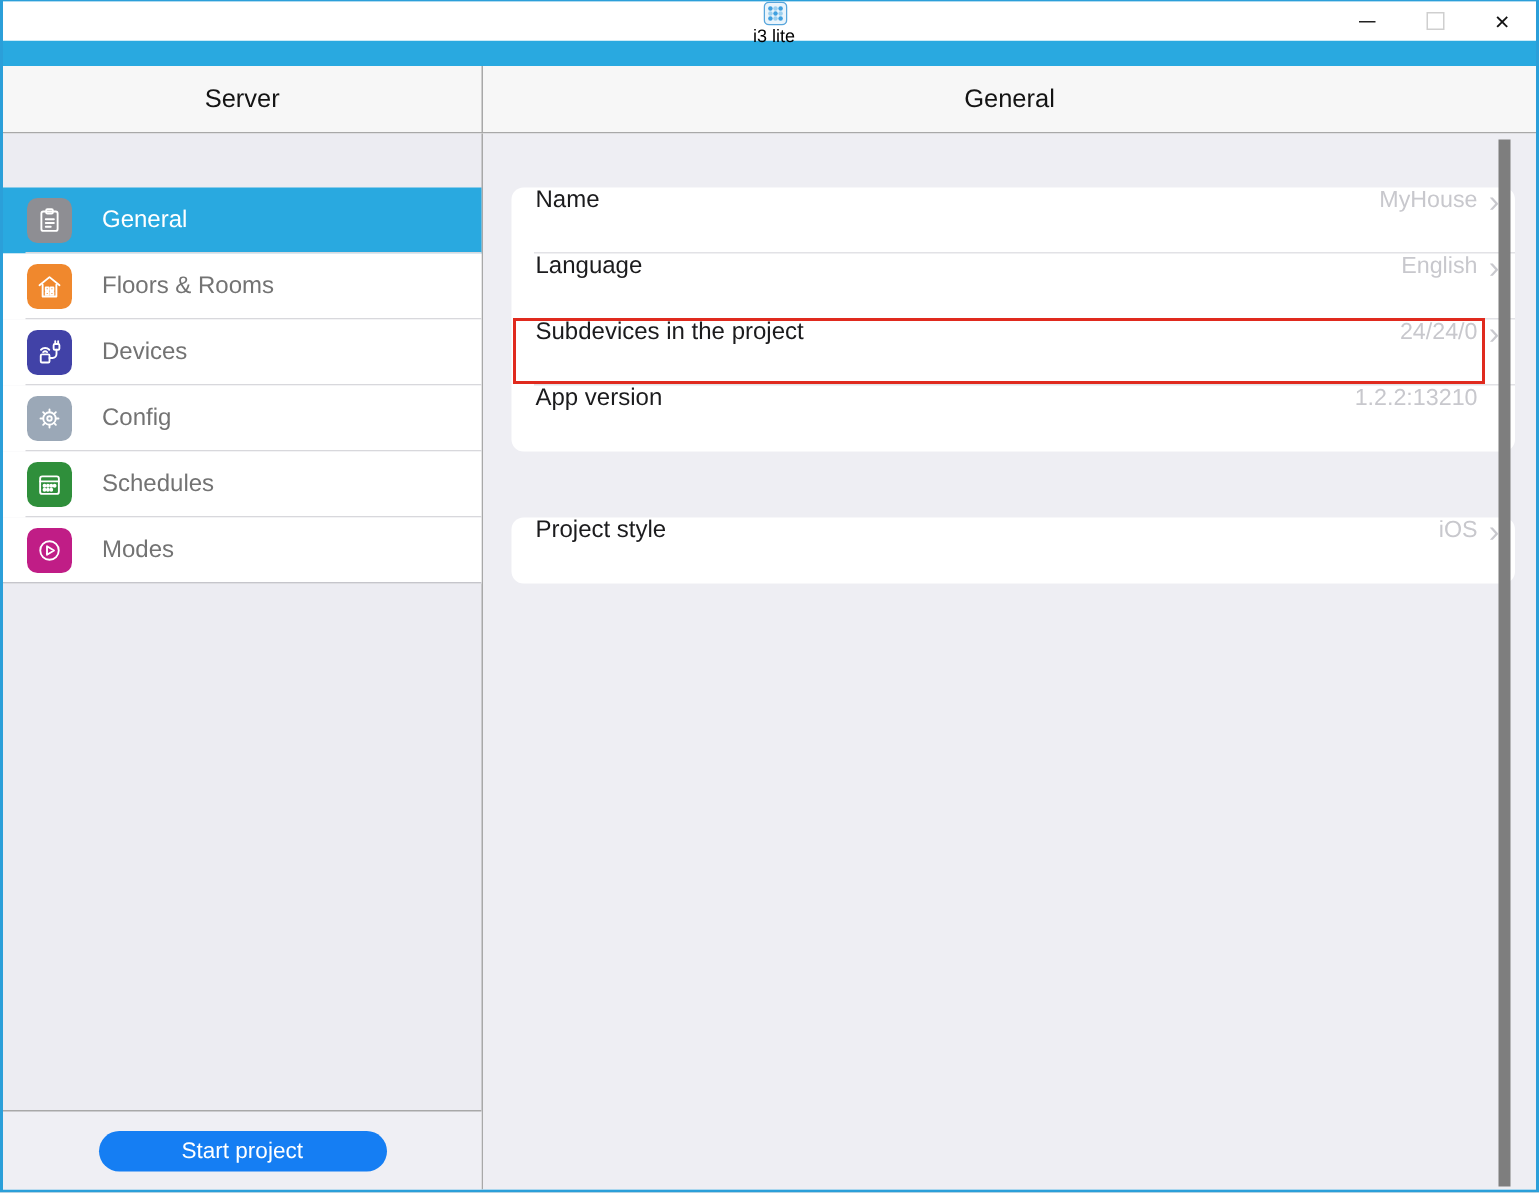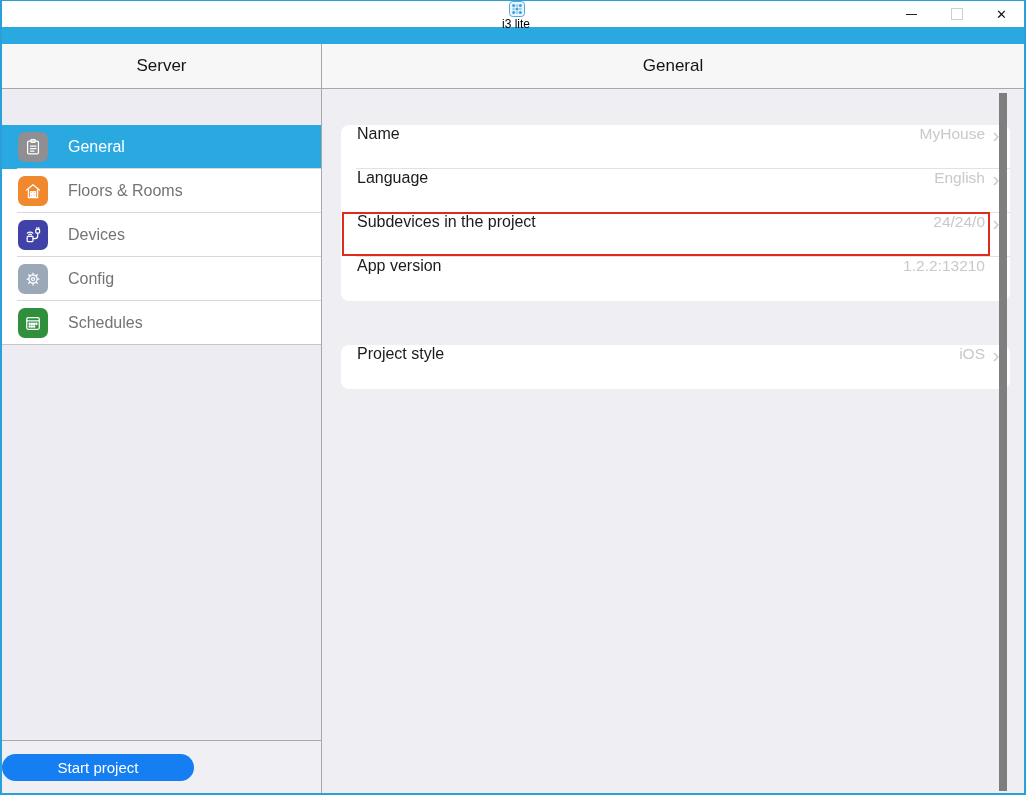--- a/index.html
+++ b/index.html
@@ -30,21 +30,21 @@
   .sidebar-spacer{height:36px;}
   .menu{display:flex;flex-direction:column;}
   .menu-item{height:44px;background:#fff;display:flex;align-items:center;padding-left:16px;position:relative;cursor:pointer;}
   .menu-item::after{content:"";position:absolute;left:15px;right:0;bottom:0;height:1px;background:#D8D8DC;}
   .menu-item:last-child::after{left:0;background:#C5C5CB;}
   .menu-item.selected{background:#29A9E0;}
   .menu-item.selected .menu-label{color:#fff;}
   .tile{width:30px;height:30px;border-radius:7px;display:flex;align-items:center;justify-content:center;flex:0 0 auto;}
   .tile svg{display:block;}
   .menu-label{margin-left:20px;font-size:16px;color:#737373;}
-  .sidebar-footer{margin-top:auto;height:52px;border-top:1px solid #A8A8A8;background:#EFEFF4;display:flex;align-items:center;justify-content:flex-start;}
+  .sidebar-footer{margin-top:auto;height:52px;border-top:1px solid #A8A8A8;background:#EFEFF4;display:flex;align-items:center;justify-content:center;}
   .start-btn{width:192px;height:27px;border:none;border-radius:13.5px;background:#157EF3;color:#fff;font-size:15px;font-family:inherit;cursor:pointer;}
   
   .content{flex:1;position:relative;background:#EEEEF3;}
   .card{position:absolute;left:19px;width:669px;background:#fff;border-radius:8px;}
   .card.group1{top:36px;}
   .card.group2{top:256px;}
   .row{height:44px;display:flex;padding:0 6px 0 16px;position:relative;}
   .row:not(:last-child)::after{content:"";position:absolute;left:15px;right:0;bottom:0;height:1px;background:#E2E2E6;}
   .row-label{font-size:16px;color:#1B1B1D;}
   .row-value{margin-left:auto;font-size:15.5px;color:#C8C8CD;}
@@ -161,20 +161,29 @@
               <circle cx="8" cy="16.2" r="0.8" fill="#fff"></circle>
                 <circle cx="10.7" cy="16.2" r="0.8" fill="#fff"></circle>
                 <circle cx="13.4" cy="16.2" r="0.8" fill="#fff"></circle>
             </svg>
           </span>
           <span class="menu-label">Schedules</span>
         </div>
 
 
 
+        <div class="menu-item">
+          <span class="tile" style="background-color: rgb(192, 29, 134);">
+            <svg width="20" height="20" viewBox="0 0 24 24" fill="none" stroke="#fff" stroke-width="1.5" stroke-linejoin="round">
+              <circle cx="12" cy="12" r="7.4"></circle>
+              <path d="M10 8.6L15.6 12L10 15.4Z"></path>
+            </svg>
+          </span>
+          <span class="menu-label">Modes</span>
+        </div>
 
 
       </div>
 
       <div class="sidebar-footer">
         <button class="start-btn">Start project</button>
       </div>
     </div>
 
     <div class="content">

